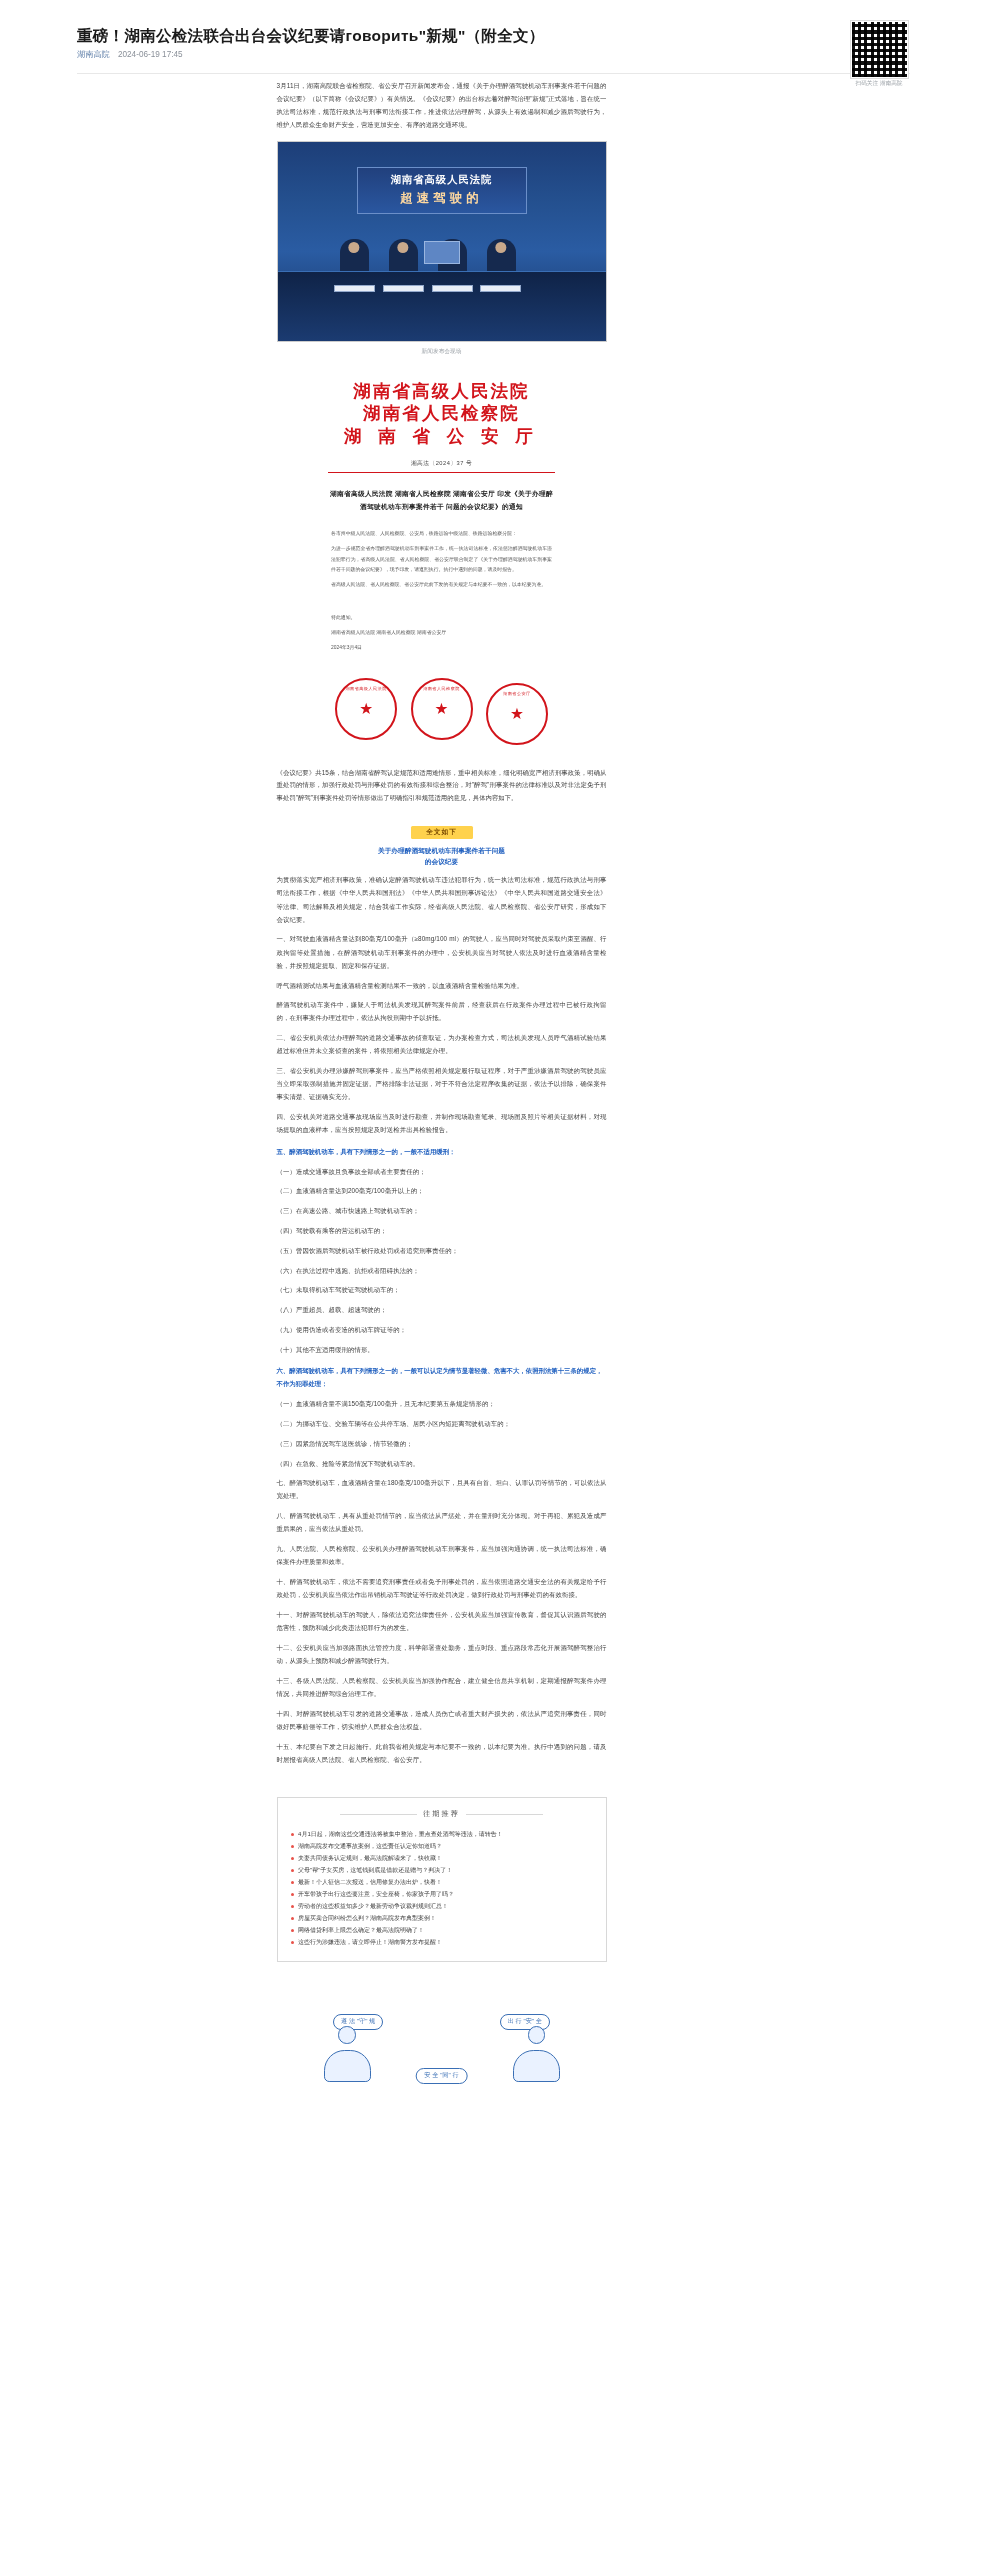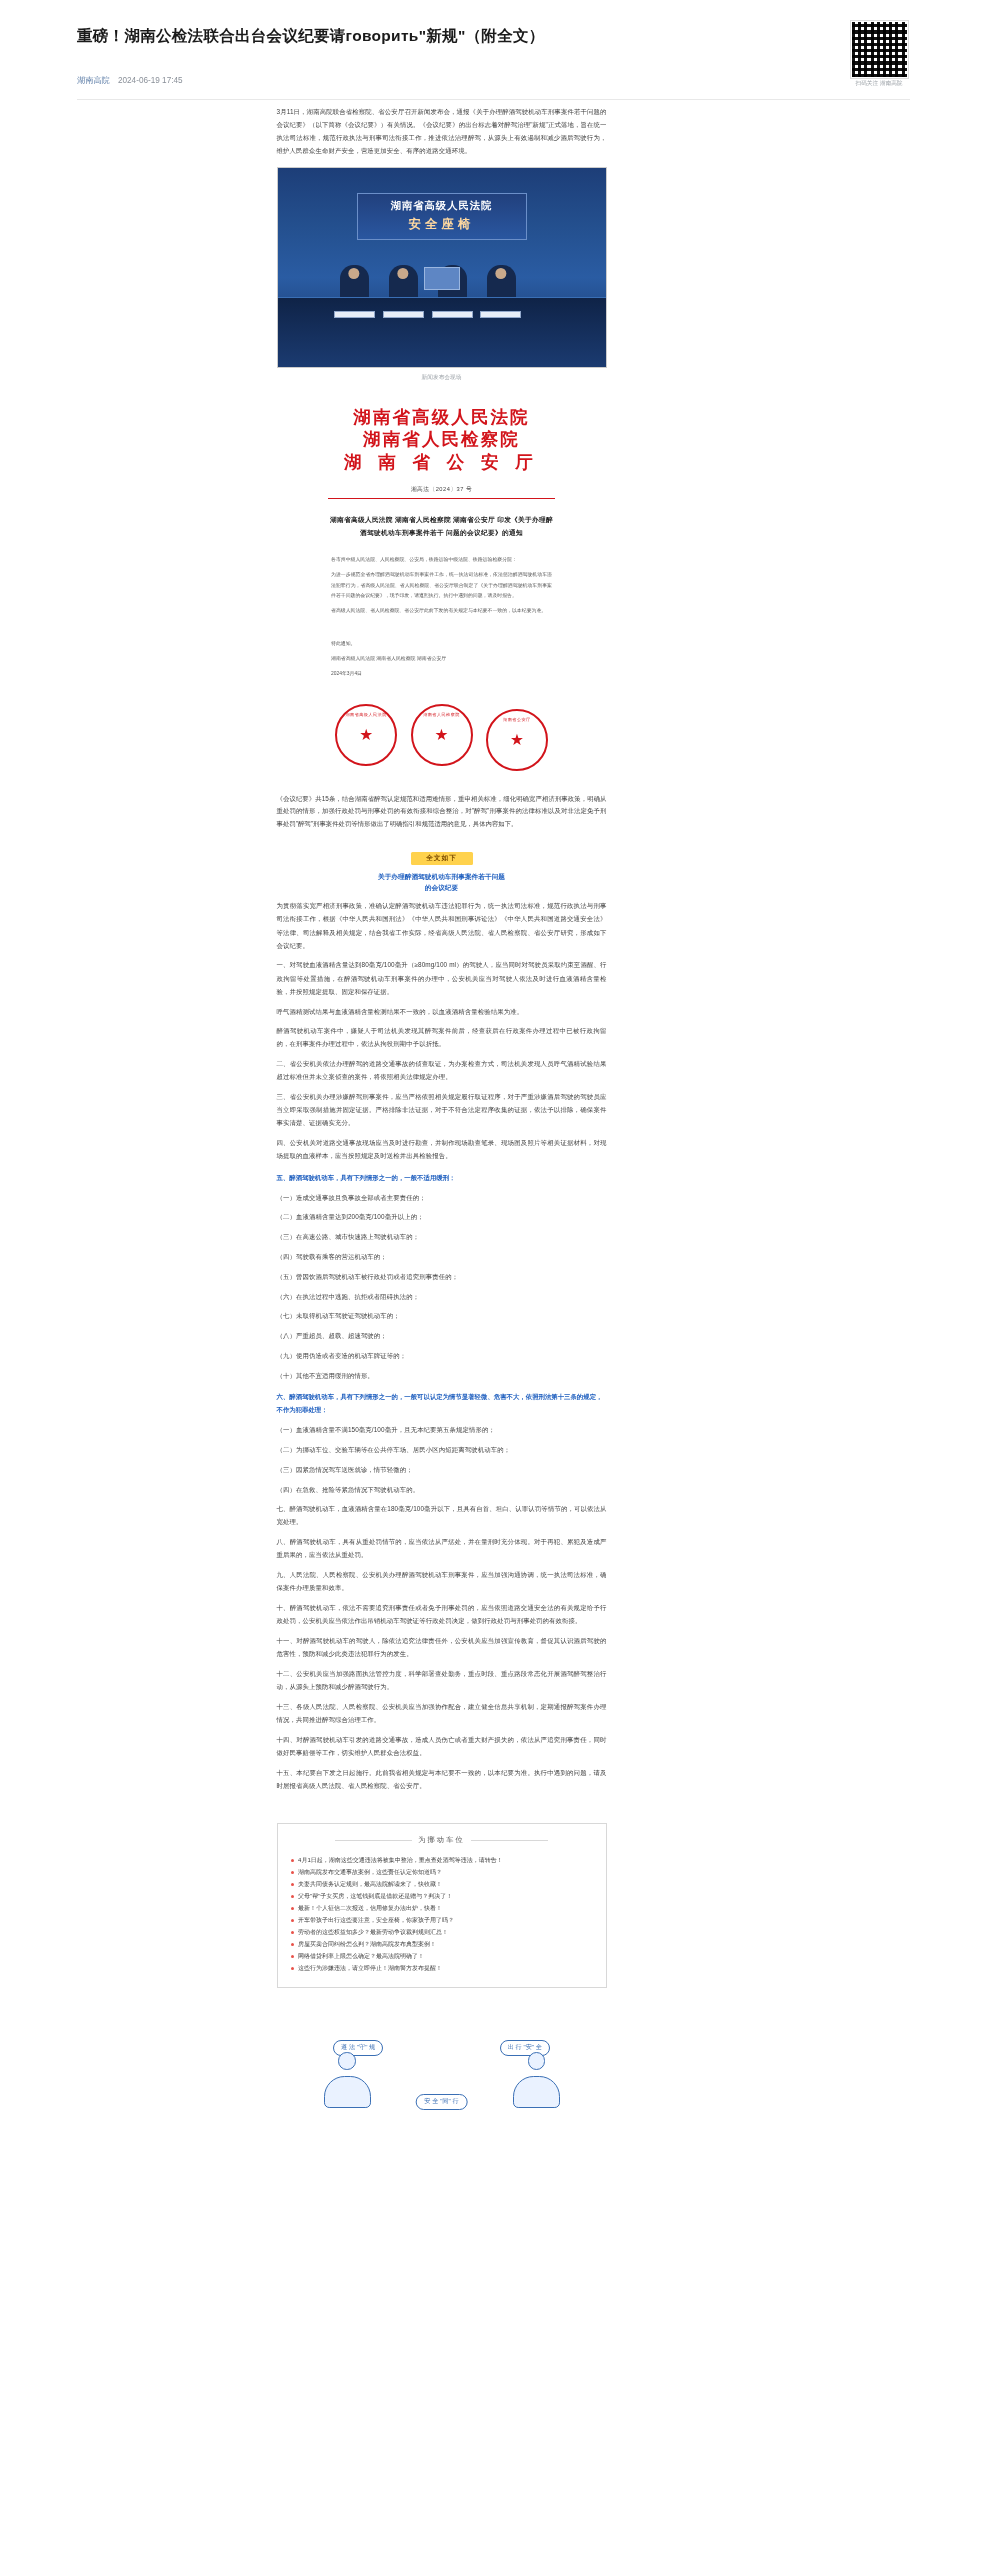--- a/index.html
+++ b/index.html
@@ -25,21 +25,21 @@
   }
   .title {
     font-size: 15.5px;
     font-weight: bold;
     color: #1a1a1a;
     line-height: 1.5;
     letter-spacing: 0.3px;
     max-width: 592px;
   }
   .byline {
-    margin-top: 28px;
+    margin-top: 2px;
     font-size: 8.2px;
     color: #8a9099;
     display: flex;
     align-items: center;
     gap: 8.2px;
   }
   .byline .account { color: #5a7ba6; }
   .qr-block {
     position: absolute;
     right: 77px;
@@ -285,21 +285,21 @@
   <div class="rule"></div>
 
   <div class="article">
     <div class="content">
 
       <p class="para">3月11日，湖南高院联合省检察院、省公安厅召开新闻发布会，通报《关于办理醉酒驾驶机动车刑事案件若干问题的会议纪要》（以下简称《会议纪要》）有关情况。《会议纪要》的出台标志着对醉驾治理"新规"正式落地，旨在统一执法司法标准，规范行政执法与刑事司法衔接工作，推进依法治理醉驾，从源头上有效遏制和减少酒后驾驶行为，维护人民群众生命财产安全，营造更加安全、有序的道路交通环境。</p>
 
       <div class="photo">
         <div class="banner">
           <div class="l1">湖南省高级人民法院</div>
-          <div class="l2">安全座椅</div>
+          <div class="l2">超速驾驶的</div>
         </div>
         <div class="desk"></div>
         <div class="seat" style="left:62px"></div>
         <div class="seat" style="left:111px"></div>
         <div class="seat" style="left:160px"></div>
         <div class="seat" style="left:209px"></div>
         <div class="plate" style="left:56px"></div>
         <div class="plate" style="left:105px"></div>
         <div class="plate" style="left:154px"></div>
         <div class="plate" style="left:202px"></div>
@@ -382,21 +382,21 @@
       <p class="clause">十、醉酒驾驶机动车，依法不需要追究刑事责任或者免予刑事处罚的，应当依照道路交通安全法的有关规定给予行政处罚，公安机关应当依法作出吊销机动车驾驶证等行政处罚决定，做到行政处罚与刑事处罚的有效衔接。</p>
       <p class="clause">十一、对醉酒驾驶机动车的驾驶人，除依法追究法律责任外，公安机关应当加强宣传教育，督促其认识酒后驾驶的危害性，预防和减少此类违法犯罪行为的发生。</p>
       <p class="clause">十二、公安机关应当加强路面执法管控力度，科学部署查处勤务，重点时段、重点路段常态化开展酒驾醉驾整治行动，从源头上预防和减少醉酒驾驶行为。</p>
       <p class="clause">十三、各级人民法院、人民检察院、公安机关应当加强协作配合，建立健全信息共享机制，定期通报醉驾案件办理情况，共同推进醉驾综合治理工作。</p>
       <p class="clause">十四、对醉酒驾驶机动车引发的道路交通事故，造成人员伤亡或者重大财产损失的，依法从严追究刑事责任，同时做好民事赔偿等工作，切实维护人民群众合法权益。</p>
       <p class="clause">十五、本纪要自下发之日起施行。此前我省相关规定与本纪要不一致的，以本纪要为准。执行中遇到的问题，请及时层报省高级人民法院、省人民检察院、省公安厅。</p>
 
       <div class="recommend">
         <div class="rec-head">
           <div class="line"></div>
-          <div class="txt">为挪动车位</div>
+          <div class="txt">往期推荐</div>
           <div class="line"></div>
         </div>
         <div class="rec-item">
             <span class="dot"></span>
             <span>4月1日起，湖南这些交通违法将被集中整治，重点查处酒驾等违法，请转告！</span>
           </div>
         <div class="rec-item">
             <span class="dot"></span>
             <span>湖南高院发布交通事故案例，这些责任认定你知道吗？</span>
           </div>

